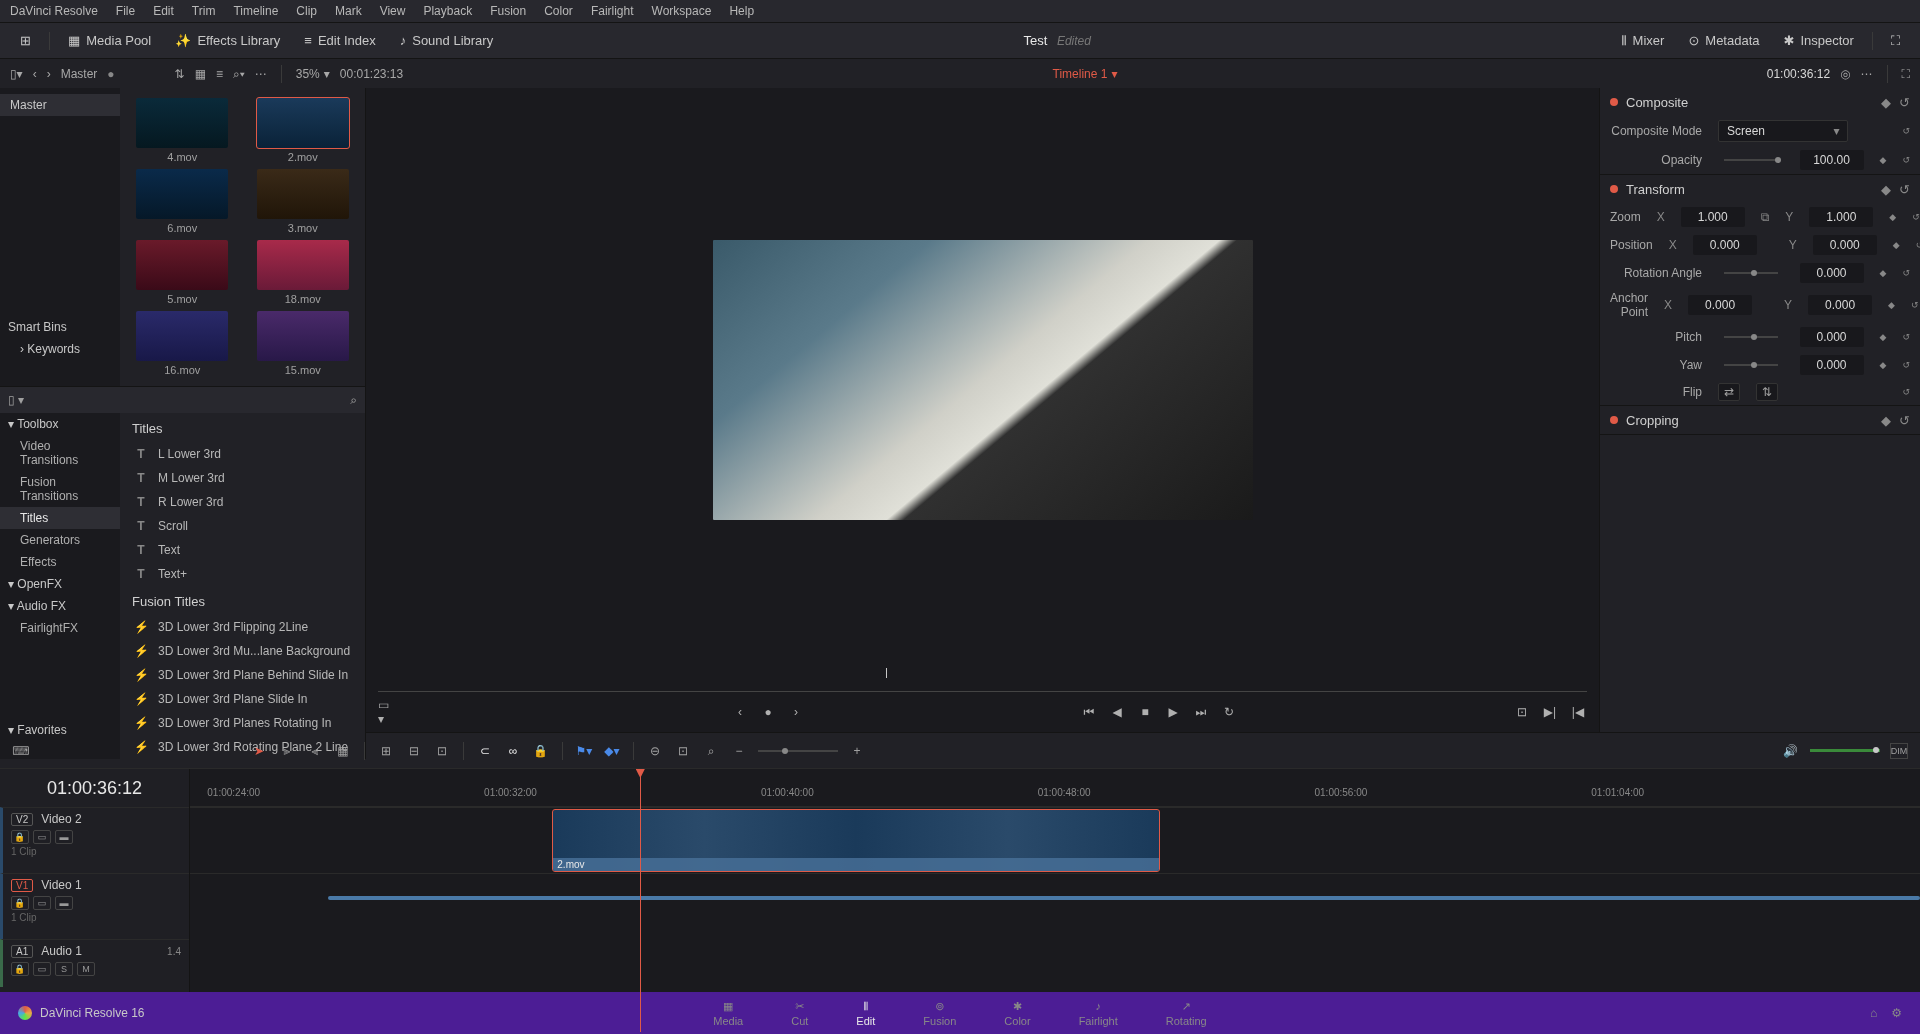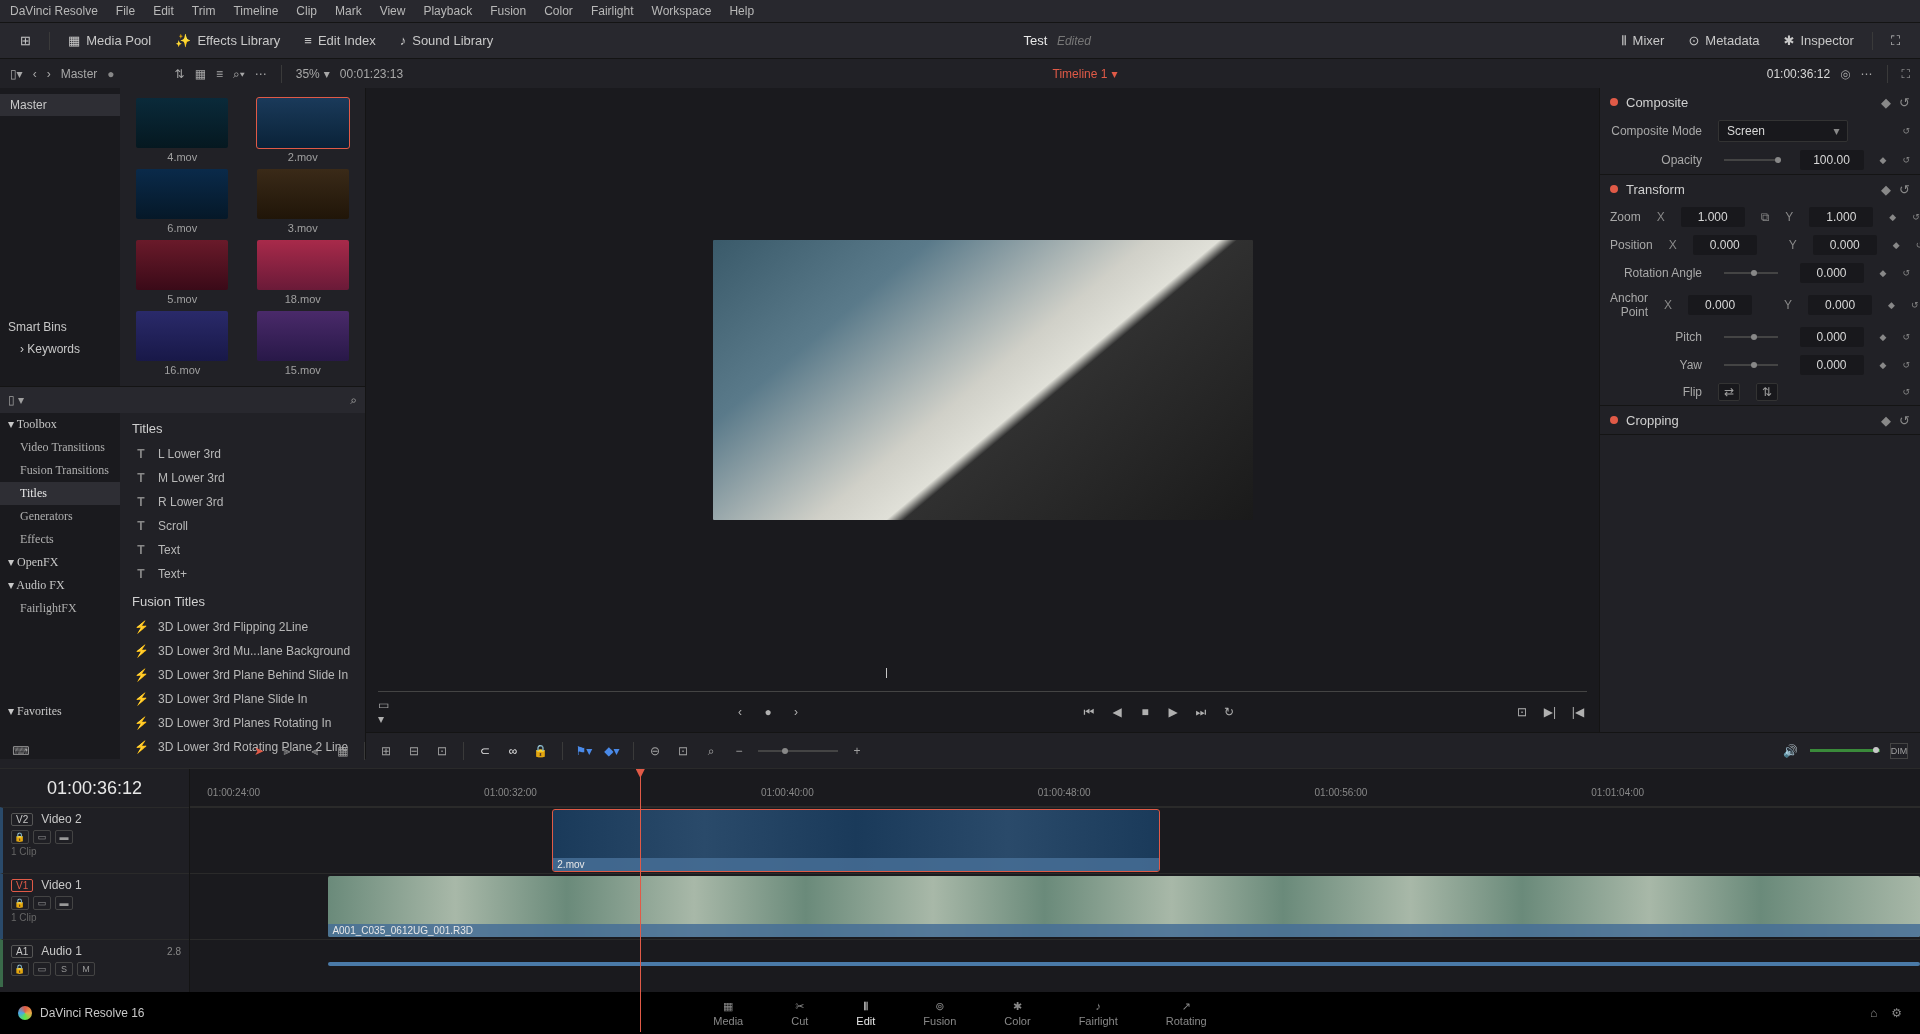--- a/index.html
+++ b/index.html
@@ -22,21 +22,21 @@
 .mp-tree-item { padding: 4px 10px; color: #c8c8c8; cursor: pointer; }
 .mp-tree-item.active { background: #2e2e34; }
 .mp-tree-section { color: #c8c8c8; padding: 4px 8px; margin-top: 18px; }
 .mp-grid { flex: 1; padding: 10px 6px; display: grid; grid-template-columns: 1fr 1fr; gap: 6px 8px; overflow: hidden; }
 .mp-thumb { display: flex; flex-direction: column; align-items: center; gap: 3px; cursor: pointer; }
 .mp-thumb-img { width: 92px; height: 50px; background: #0a2a3a; border-radius: 2px; position: relative; }
 .mp-thumb-img.sel { outline: 1px solid #e05a47; }
 .mp-thumb-name { font-size: 11px; color: #a0a0a0; }
 .fx-toprow { height: 26px; background: #28282e; width: 100%; display: flex; align-items: center; justify-content: space-between; padding: 0 8px; }
 .fx-tree { width: 120px; background: #1a1a1e; font-size: 12px; }
-.fx-tree-item { padding: 4px 10px 4px 20px; cursor: pointer; color: #b0b0b0; font-family: Liberation Serif, serif; }
+.fx-tree-item { padding: 4px 10px 4px 20px; cursor: pointer; color: #b0b0b0; }
 .fx-tree-item.header { padding-left: 8px; color: #c8c8c8; }
 .fx-tree-item.active { background: #2e2e34; color: #e8e8e8; }
 .fx-list { flex: 1; overflow: hidden; }
 .fx-section { color: #d0d0d0; padding: 8px 12px 6px; font-size: 13px; }
 .fx-item { display: flex; align-items: center; gap: 10px; padding: 5px 14px; cursor: pointer; color: #b8b8b8; font-size: 12px; }
 .fx-icon { width: 14px; text-align: center; color: #888; font-weight: bold; }
 
 .center-col { flex: 1; background: #1a1a1e; display: flex; flex-direction: column; border-right: 1px solid #141414; }
 .viewer-area { flex: 1; display: flex; align-items: center; justify-content: center; position: relative; }
 .viewer-img { width: 540px; height: 280px; background: linear-gradient(140deg, #3a5a6a 0%, #5a7a8a 25%, #d0d0c8 50%, #e0e0d8 58%, #303030 60%, #1a1a1a 100%); border-radius: 1px; }
@@ -82,21 +82,21 @@
 .tl-ruler-tick { position: absolute; top: 18px; font-size: 10px; color: #888; }
 .tl-playhead { position: absolute; top: 0; bottom: 0; width: 1px; background: #e05a47; z-index: 5; }
 .tl-playhead::before { content:''; position:absolute; top:0; left:-4px; width:9px; height:9px; background:#e05a47; clip-path: polygon(0 0,100% 0,50% 100%); }
 .tl-track-row { border-top: 1px solid #2a2a2a; position: relative; }
 .tl-clip { position: absolute; top: 2px; bottom: 2px; border-radius: 2px; overflow: hidden; }
 .tl-clip.v2 { background: linear-gradient(90deg, #1a3a5a, #2a4a6a, #1a3a5a, #2a4a6a, #1a3a5a); outline: 1px solid #e05a47; }
 .tl-clip.v1 { background: linear-gradient(90deg, #6a8a7a 0%, #a8b8a8 8%, #6a8a7a 15%, #a8b8a8 23%, #6a8a7a 30%, #a8b8a8 38%, #6a8a7a 45%, #a8b8a8 53%, #6a8a7a 60%, #a8b8a8 68%, #6a8a7a 75%, #a8b8a8 83%, #6a8a7a 90%, #a8b8a8 100%); }
 .tl-clip.a1 { background: #4a7aa8; top: 2px; bottom: 2px; }
 .tl-clip-label { position: absolute; bottom: 0; left: 0; right: 0; background: rgba(70,110,150,0.85); color: #e8e8e8; font-size: 10px; padding: 1px 4px; }
 
-.bottomnav { position: fixed; bottom: 0; left: 0; right: 0; height: 42px; background: #000000; display: flex; align-items: center; padding: 0 18px; }
+.bottomnav { position: fixed; bottom: 0; left: 0; right: 0; height: 42px; background: #4c1d95; display: flex; align-items: center; padding: 0 18px; }
 .bn-brand { display: flex; align-items: center; gap: 8px; color: #c8c8c8; font-size: 12px; }
 .bn-brand-logo { width: 14px; height: 14px; border-radius: 50%; background: conic-gradient(#e05a47, #e8a847, #5ae847, #47a8e8, #e05a47); }
 .bn-pages { position: absolute; left: 50%; transform: translateX(-50%); display: flex; gap: 48px; }
 .bn-page { display: flex; flex-direction: column; align-items: center; gap: 2px; cursor: pointer; color: #888; font-size: 11px; }
 .bn-page.active { color: #e8e8e8; }
 .bn-page-icon { width: 16px; height: 14px; display: flex; align-items: center; justify-content: center; }
 .bn-right { margin-left: auto; display: flex; gap: 14px; color: #888; }
 .spacer { flex: 1; }
 </style>
 </head>
@@ -518,21 +518,21 @@
             <span class="tl-tk-btn">🔒</span>
             <span class="tl-tk-btn">▭</span>
             <span class="tl-tk-btn">▬</span>
           </div>
         <div class="tl-track-meta">1 Clip</div>
       </div>
       <div class="tl-track-head audio" style="height:48px">
         <div class="tl-track-title">
             <span class="tl-track-idx">A1</span>
             <span>Audio 1</span>
-            <span style="margin-left:auto;font-size:10px;color:#888">2.8</span>
+            <span style="margin-left:auto;font-size:10px;color:#888">1.4</span>
           </div>
         <div class="tl-track-icons">
             <span class="tl-tk-btn">🔒</span>
             <span class="tl-tk-btn">▭</span>
             <span class="tl-tk-btn">S</span>
             <span class="tl-tk-btn">M</span>
           </div>
       </div>
     </div>
     <div class="tl-tracks">
@@ -542,25 +542,20 @@
         <span class="tl-ruler-tick" style="left:33%">01:00:40:00</span>
         <span class="tl-ruler-tick" style="left:49%">01:00:48:00</span>
         <span class="tl-ruler-tick" style="left:65%">01:00:56:00</span>
         <span class="tl-ruler-tick" style="left:81%">01:01:04:00</span>
       </div>
       <div class="tl-track-row" style="height:66px">
         <div class="tl-clip v2" style="left:21%;width:35%">
           <div class="tl-clip-label">2.mov</div>
         </div>
       </div>
-      <div class="tl-track-row" style="height:66px">
-        <div class="tl-clip v1" style="left:8%;width:92%">
-          <div class="tl-clip-label">A001_C035_0612UG_001.R3D</div>
-        </div>
-      </div>
       <div class="tl-track-row" style="height:48px">
         <div class="tl-clip a1" style="left:8%;width:92%;height:4px;top:22px"></div>
       </div>
       <div class="tl-playhead" style="left:26%"></div>
     </div>
   </div>
 </div>
 
 <div class="bottomnav">
   <div class="bn-brand">

